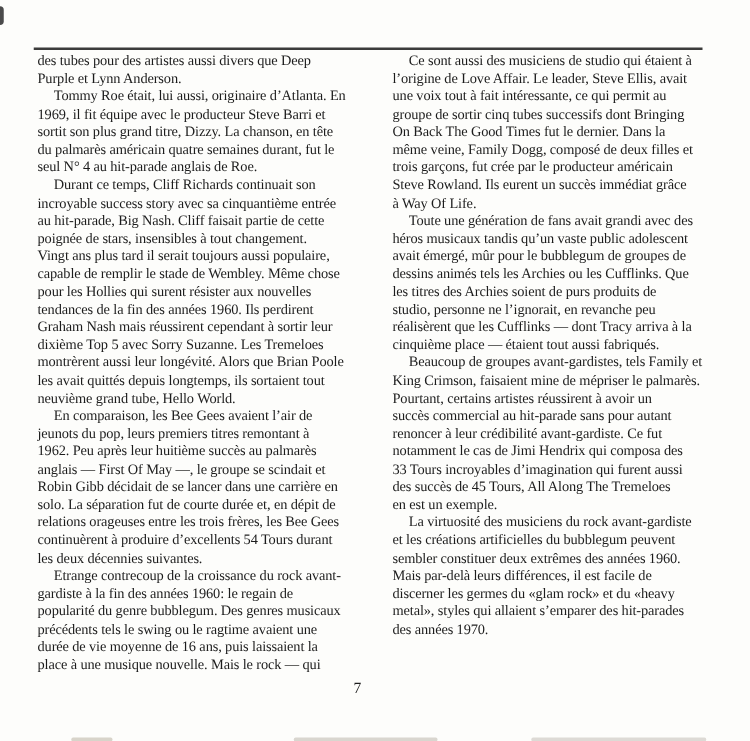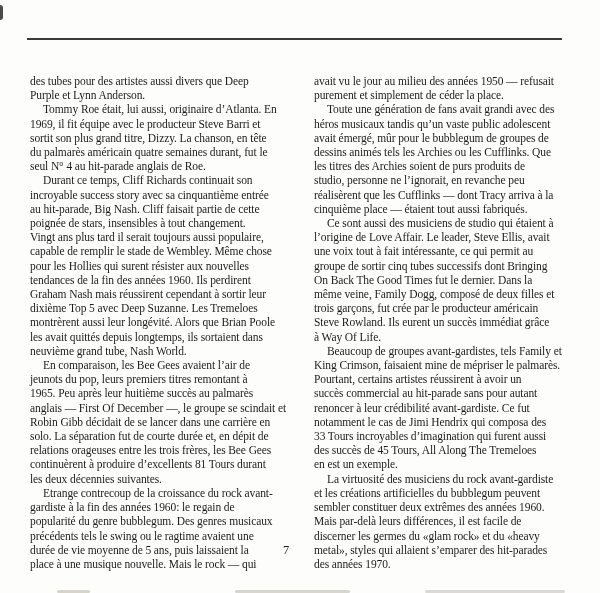--- a/index.html
+++ b/index.html
@@ -24,21 +24,21 @@
     background:#2b2b2b;border-radius:0 3px 3px 0;opacity:.85;
   }
   .top-rule{
     position:absolute;left:27px;top:38px;width:535px;height:2px;
     background:var(--rule);
   }
   .columns{
     position:absolute;left:30px;top:42px;width:553px;
     display:flex;gap:15px;
   }
-  .col{width:269px;margin-top:32px;}
+  .col{width:269px;}
   .col p{
     margin:0;
     font-size:11.5px;
     line-height:14.2px;
     letter-spacing:-0.1px;
     color:var(--ink);
     white-space:pre;
   }
   .col p.indent{text-indent:13px;}
   .col p b{font-weight:normal;}
@@ -70,60 +70,58 @@
 seul N° 4 au hit-parade anglais de Roe.</span></p>
         <p class="indent"><span>Durant ce temps, Cliff Richards continuait son
 incroyable success story avec sa cinquantième entrée
 au hit-parade, </span><b>Big Nash.</b><span> Cliff faisait partie de cette
 poignée de stars, insensibles à tout changement.
 Vingt ans plus tard il serait toujours aussi populaire,
 capable de remplir le stade de Wembley. Même chose
 pour les Hollies qui surent résister aux nouvelles
 tendances de la fin des années 1960. Ils perdirent
 Graham Nash mais réussirent cependant à sortir leur
-dixième Top 5 avec </span><b>Deep Suzanne.</b><span> Les Tremeloes
+dixième Top 5 avec </span><b>Sorry Suzanne.</b><span> Les Tremeloes
 montrèrent aussi leur longévité. Alors que Brian Poole
-les avait quittés depuis longtemps, ils sortaient dans
-neuvième grand tube, </span><b>Nash World.</b></p>
+les avait quittés depuis longtemps, ils sortaient tout
+neuvième grand tube, </span><b>Hello World.</b></p>
         <p class="indent"><span>En comparaison, les Bee Gees avaient l’air de
 jeunots du pop, leurs premiers titres remontant à
-1965. Peu après leur huitième succès au palmarès
-anglais — </span><b>First Of December</b><span> —, le groupe se scindait et
+1962. Peu après leur huitième succès au palmarès
+anglais — </span><b>First Of May</b><span> —, le groupe se scindait et
 Robin Gibb décidait de se lancer dans une carrière en
 solo. La séparation fut de courte durée et, en dépit de
 relations orageuses entre les trois frères, les Bee Gees
-continuèrent à produire d’excellents 81 Tours durant
+continuèrent à produire d’excellents 54 Tours durant
 les deux décennies suivantes.</span></p>
         <p class="indent"><span>Etrange contrecoup de la croissance du rock avant-
 gardiste à la fin des années 1960: le regain de
 popularité du genre bubblegum. Des genres musicaux
 précédents tels le swing ou le ragtime avaient une
-durée de vie moyenne de 5 ans, puis laissaient la
+durée de vie moyenne de 16 ans, puis laissaient la
 place à une musique nouvelle. Mais le rock — qui</span></p>
       </div>
     <div class="col">
-        <p><span>avait vu le jour au milieu des années 1950 — refusait
-purement et simplement de céder la place.</span></p>
-        <p class="indent"><span>Toute une génération de fans avait grandi avec des
-héros musicaux tandis qu’un vaste public adolescent
-avait émergé, mûr pour le bubblegum de groupes de
-dessins animés tels les Archies ou les Cufflinks. Que
-les titres des Archies soient de purs produits de
-studio, personne ne l’ignorait, en revanche peu
-réalisèrent que les Cufflinks — dont </span><b>Tracy</b><span> arriva à la
-cinquième place — étaient tout aussi fabriqués.</span></p>
         <p class="indent"><span>Ce sont aussi des musiciens de studio qui étaient à
 l’origine de Love Affair. Le leader, Steve Ellis, avait
 une voix tout à fait intéressante, ce qui permit au
 groupe de sortir cinq tubes successifs dont </span><b>Bringing
 On Back The Good Times</b><span> fut le dernier. Dans la
 même veine, Family Dogg, composé de deux filles et
 trois garçons, fut crée par le producteur américain
 Steve Rowland. Ils eurent un succès immédiat grâce
 à </span><b>Way Of Life.</b></p>
+        <p class="indent"><span>Toute une génération de fans avait grandi avec des
+héros musicaux tandis qu’un vaste public adolescent
+avait émergé, mûr pour le bubblegum de groupes de
+dessins animés tels les Archies ou les Cufflinks. Que
+les titres des Archies soient de purs produits de
+studio, personne ne l’ignorait, en revanche peu
+réalisèrent que les Cufflinks — dont </span><b>Tracy</b><span> arriva à la
+cinquième place — étaient tout aussi fabriqués.</span></p>
         <p class="indent"><span>Beaucoup de groupes avant-gardistes, tels Family et
 King Crimson, faisaient mine de mépriser le palmarès.
 Pourtant, certains artistes réussirent à avoir un
 succès commercial au hit-parade sans pour autant
 renoncer à leur crédibilité avant-gardiste. Ce fut
 notamment le cas de Jimi Hendrix qui composa des
 33 Tours incroyables d’imagination qui furent aussi
 des succès de 45 Tours, </span><b>All Along The Tremeloes</b><span>
 en est un exemple.</span></p>
         <p class="indent"><span>La virtuosité des musiciens du rock avant-gardiste

